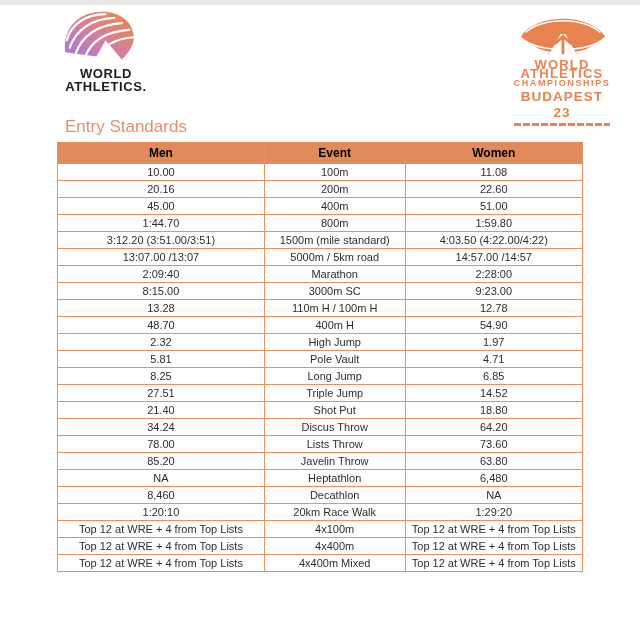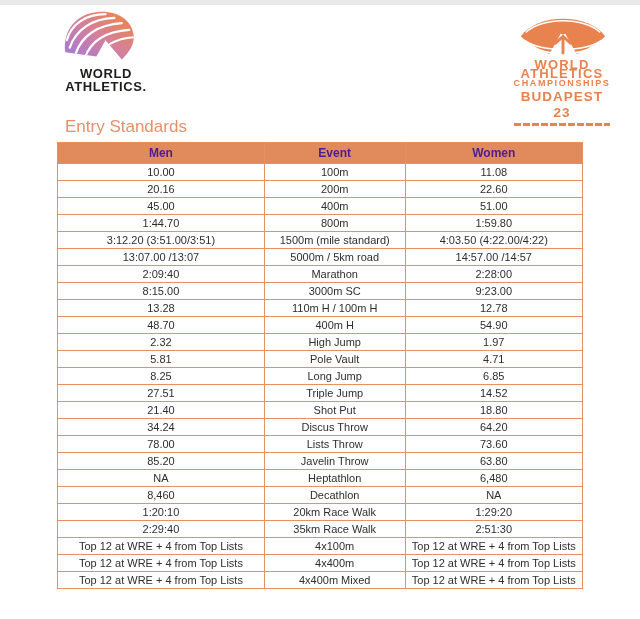--- a/index.html
+++ b/index.html
@@ -38,21 +38,21 @@
   .page-title{
     position:absolute;left:57px;top:109px;
     color:#e78f6d;font-size:17px;font-weight:normal;margin:8px;
   }
   
   table.standards{
     position:absolute;left:57px;top:142px;width:526px;
     border-collapse:collapse;table-layout:fixed;
   }
   table.standards th{
-    background:#e18a5c;color:#4c1d95;
+    background:#e18a5c;color:#000000;
     font-size:12px;font-weight:bold;height:20px;
     border:1px solid #ec8f5e;text-align:center;padding:0;
   }
   table.standards td{
     font-size:11px;color:#2e2e2e;height:16px;
     border:1px solid #ec8f5e;text-align:center;padding:0 2px;
     background:#ffffff;white-space:nowrap;overflow:hidden;
   }
   col.c-men{width:39.4%;}
   col.c-event{width:26.8%;}
@@ -224,25 +224,20 @@
         <td>8,460</td>
         <td>Decathlon</td>
         <td>NA</td>
       </tr>
       <tr>
         <td>1:20:10</td>
         <td>20km Race Walk</td>
         <td>1:29:20</td>
       </tr>
       <tr>
-        <td>2:29:40</td>
-        <td>35km Race Walk</td>
-        <td>2:51:30</td>
-      </tr>
-      <tr>
         <td>Top 12 at WRE + 4 from Top Lists</td>
         <td>4x100m</td>
         <td>Top 12 at WRE + 4 from Top Lists</td>
       </tr>
       <tr>
         <td>Top 12 at WRE + 4 from Top Lists</td>
         <td>4x400m</td>
         <td>Top 12 at WRE + 4 from Top Lists</td>
       </tr>
       <tr>

